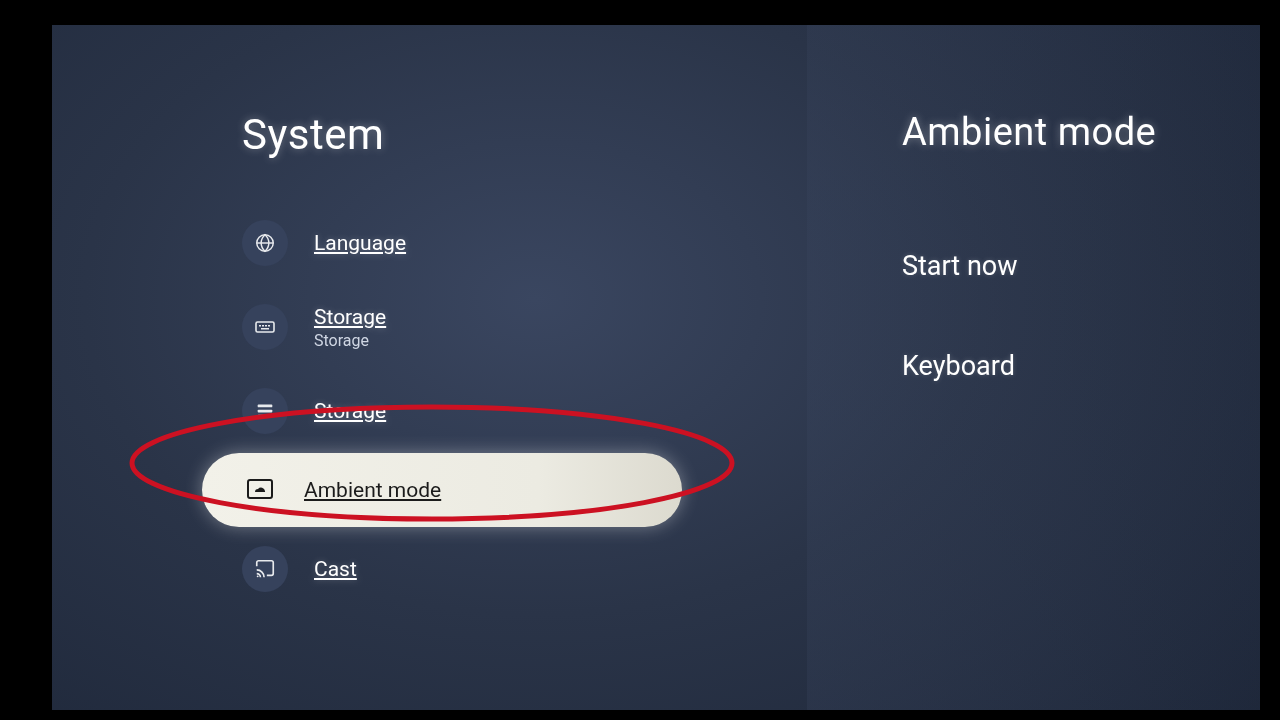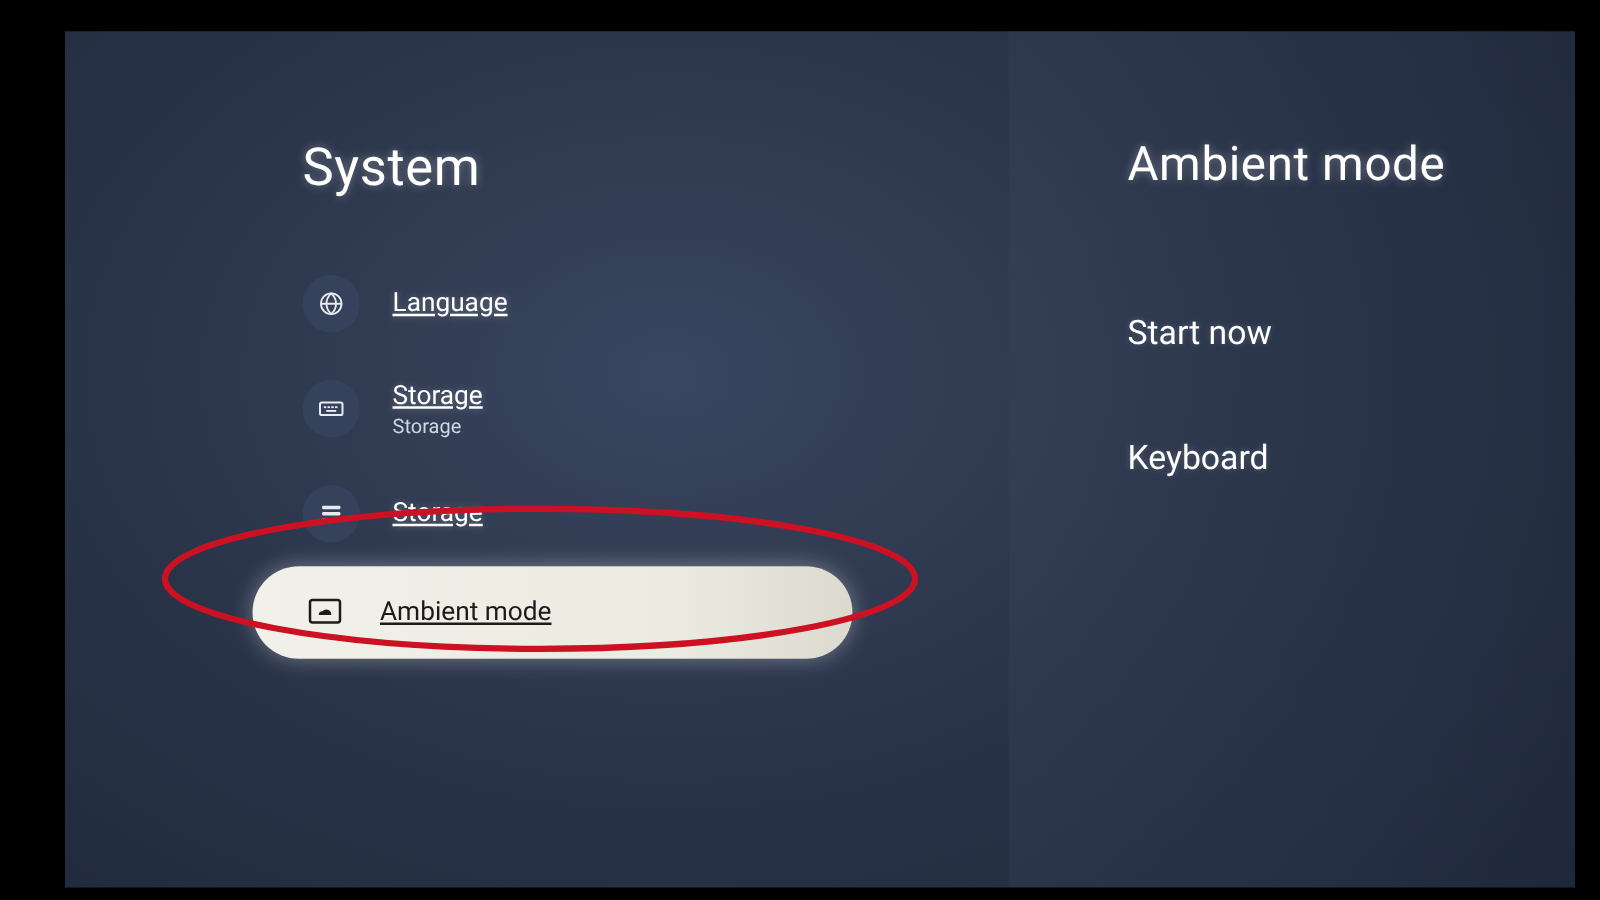--- a/index.html
+++ b/index.html
@@ -151,20 +151,33 @@
             <rect x="3" y="3" width="24" height="18" rx="2"></rect>
             <path d="M10 15a3 3 0 0 1 3-3 4 4 0 0 1 7 2 2.5 2.5 0 0 1 0 1H10z" fill="#1b1b1b" stroke="none"></path>
           </svg>
         </span>
         <div class="labels">
           <span class="item-label">Ambient mode</span>
         </div>
       </div>
 
 
+      <div class="menu-item">
+        <span class="icon-circle">
+          <svg width="22" height="22" viewBox="0 0 24 24" fill="none" stroke="#e8eaed" stroke-width="1.8">
+            <path d="M3 17a4 4 0 0 1 4 4"></path>
+            <path d="M3 13a8 8 0 0 1 8 8"></path>
+            <circle cx="4" cy="20" r="1" fill="#e8eaed" stroke="none"></circle>
+            <path d="M3 9V5a2 2 0 0 1 2-2h14a2 2 0 0 1 2 2v12a2 2 0 0 1-2 2h-5"></path>
+          </svg>
+        </span>
+        <div class="labels">
+          <span class="item-label">Cast</span>
+        </div>
+      </div>
 
       <div class="menu-item">
         
         
       </div>
 
     </div>
   </div>
 
   <div class="right-panel">

